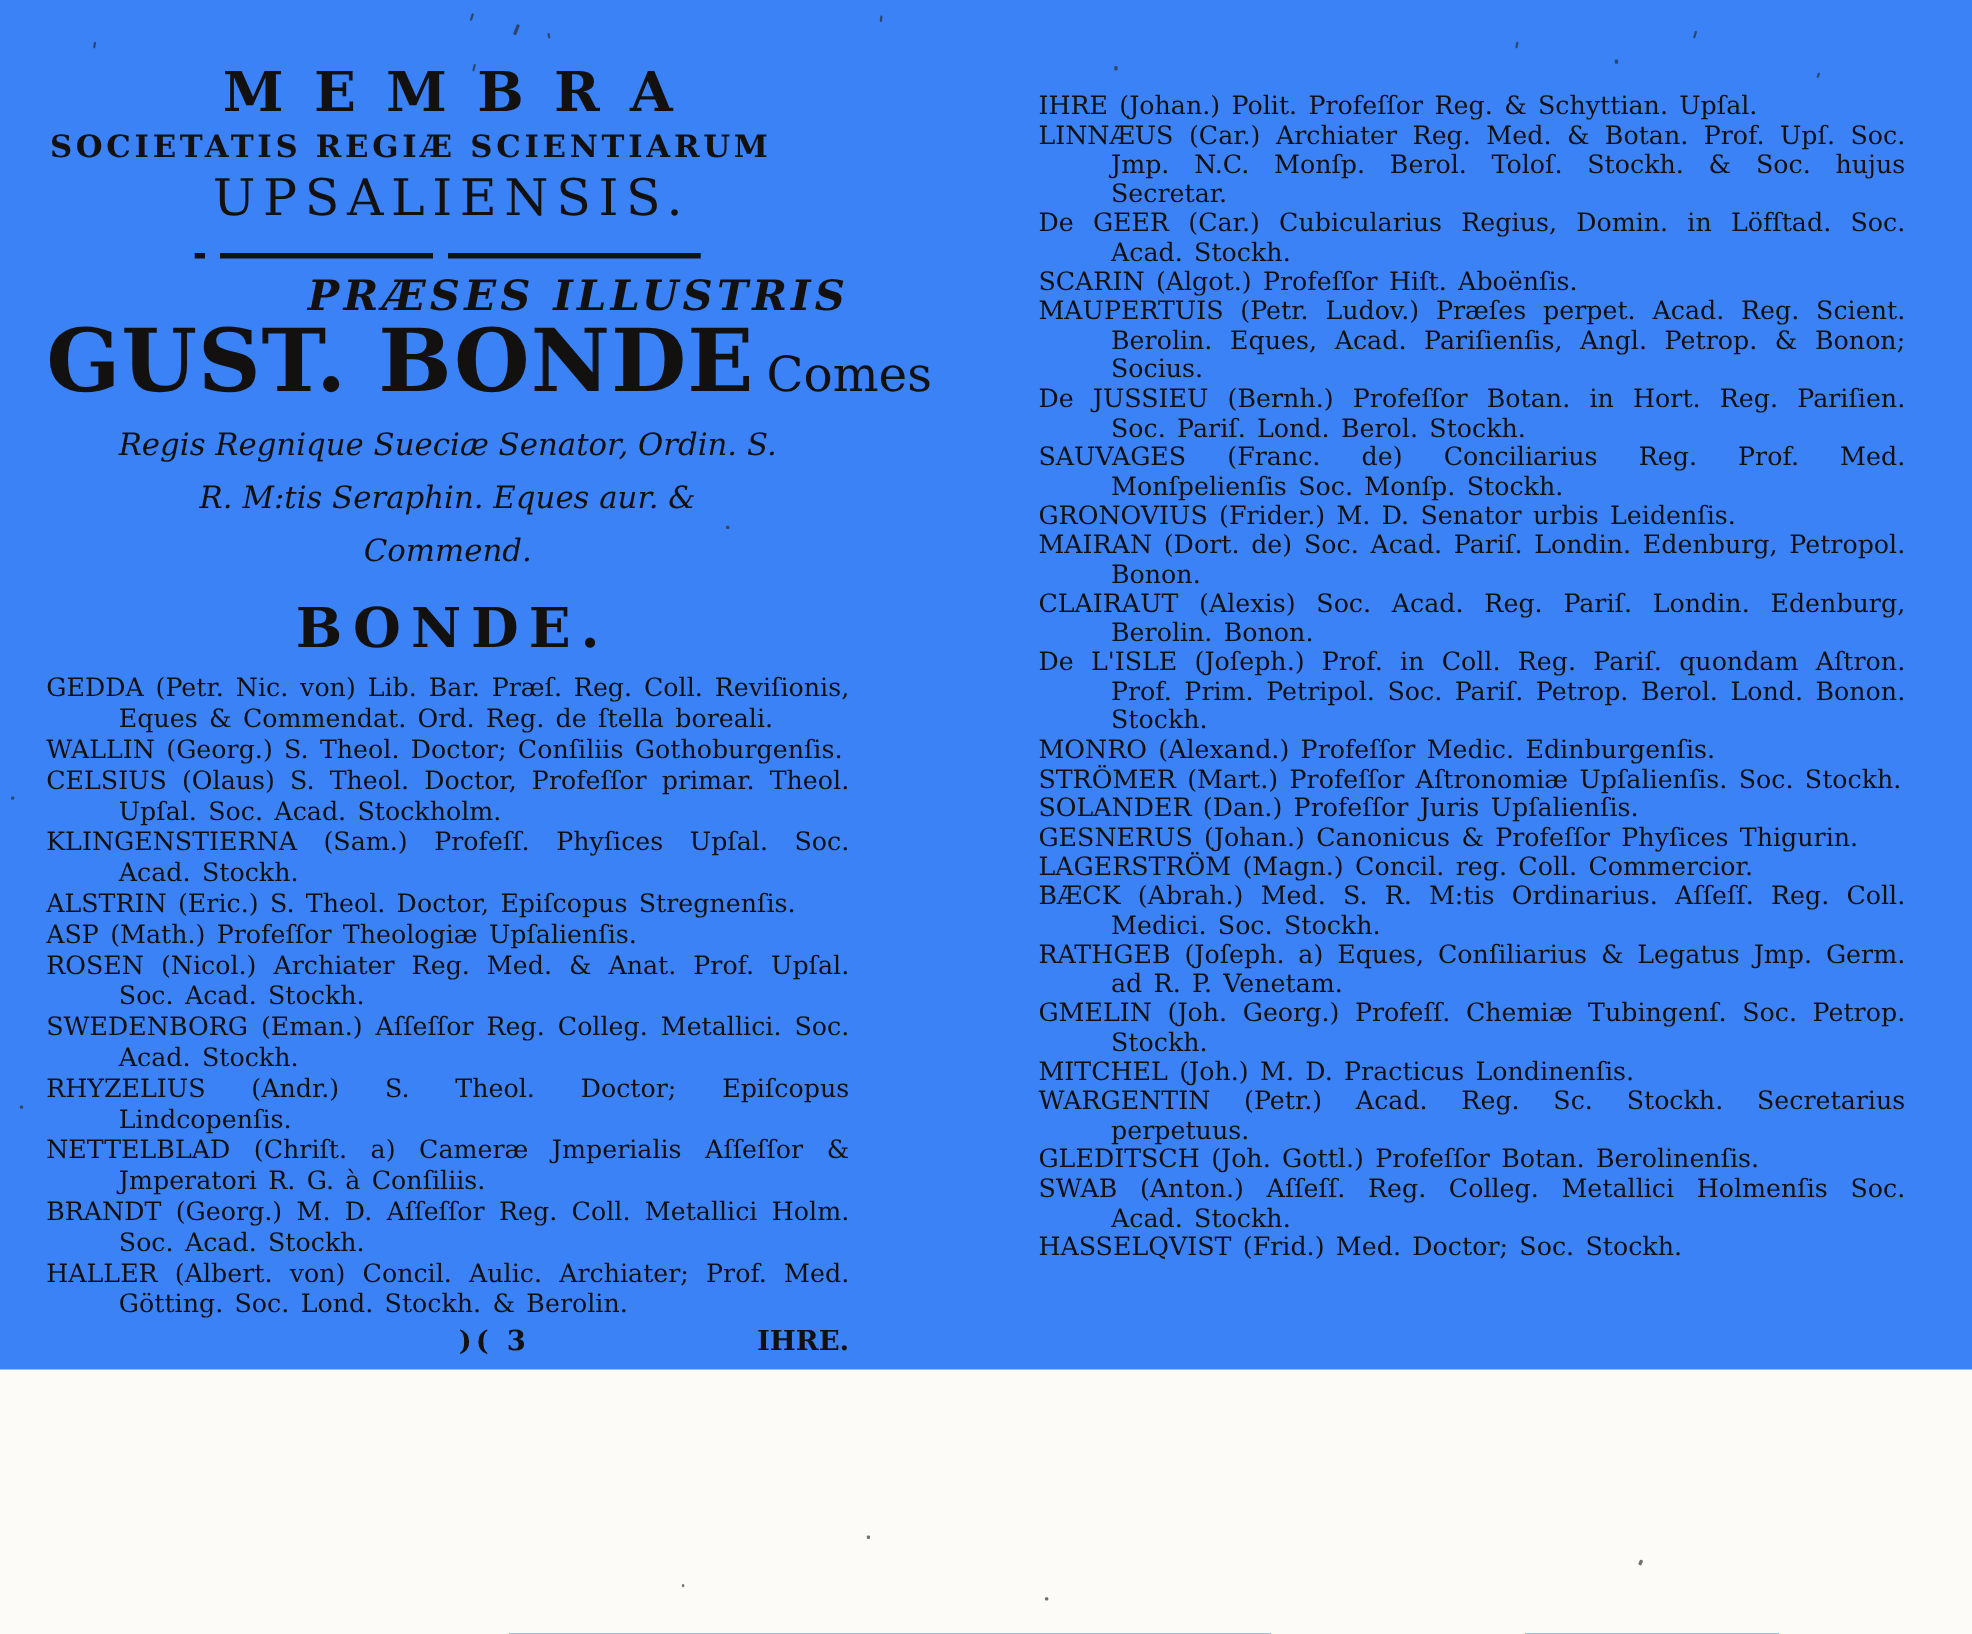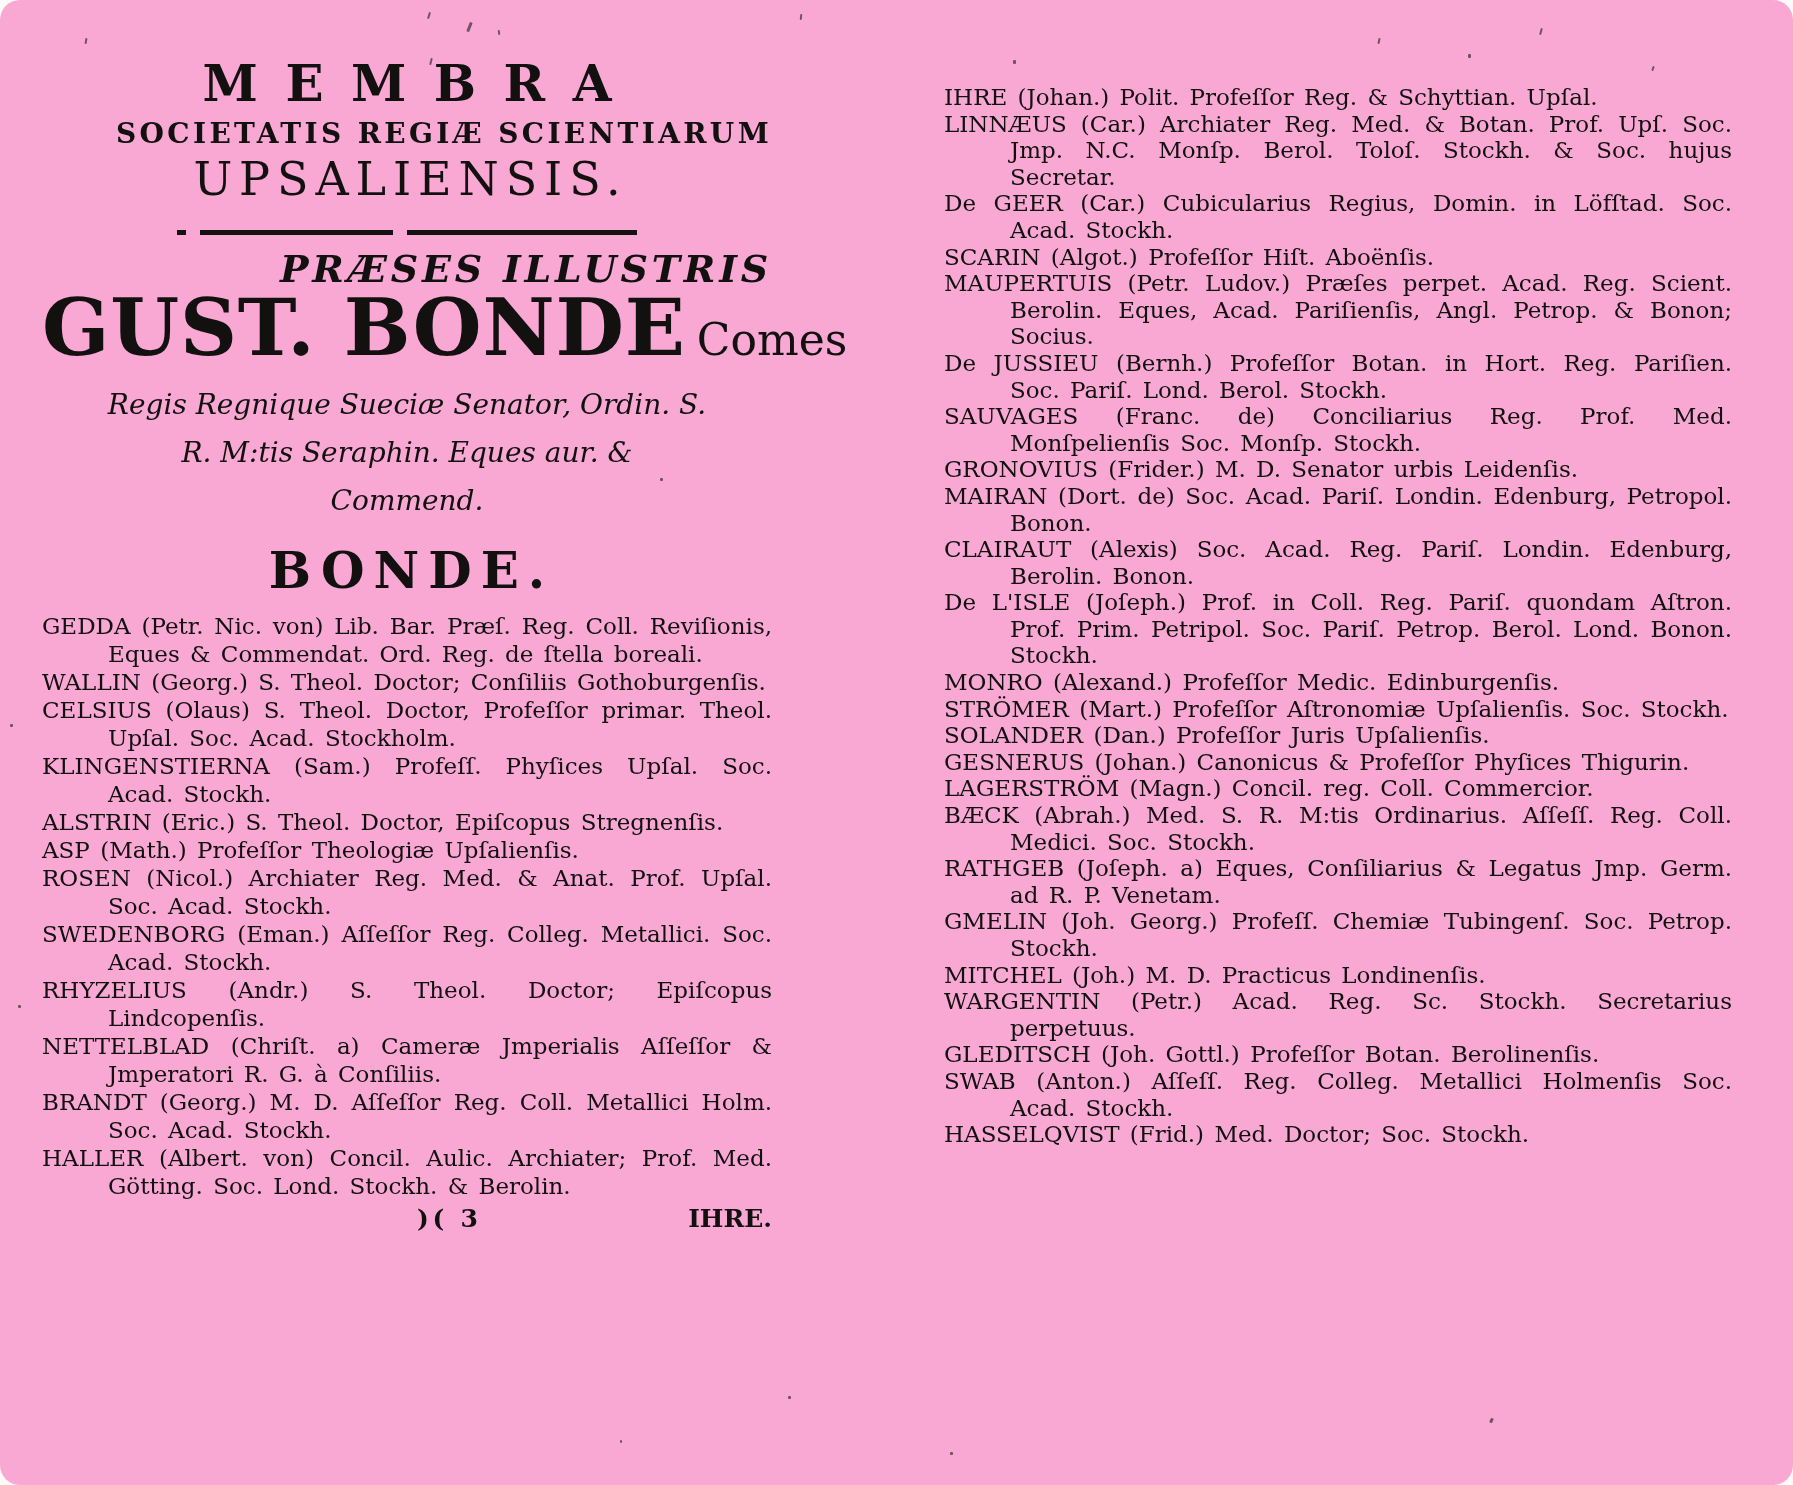--- a/index.html
+++ b/index.html
@@ -3,30 +3,30 @@
 <meta charset="utf-8">
 <style>
   html,body{margin:0;padding:0;}
   body{
     width:1793px;height:1485px;
     background:#fcfbf7;
     font-family:"DejaVu Serif", serif;
     color:#121110;
     overflow:hidden;
   }
-  .canvas{position:relative;width:1793px;height:1485px;background:#f9a8d4;border-radius:20px;}
+  .canvas{position:relative;width:1793px;height:1245px;background:#3b82f6;}
 
   
   .left-page{position:absolute;left:42px;top:58px;width:730px;}
   .t-membra{
     text-align:center;font-weight:700;font-size:50px;
     letter-spacing:.55em;padding-left:.55em;line-height:1.05;
   }
   .t-societatis{
-    text-align:right;font-weight:700;font-size:28px;
+    text-align:left;font-weight:700;font-size:28px;
     letter-spacing:.12em;padding-left:.12em;margin-top:8px;line-height:1.1;
   }
   .t-upsaliensis{
     text-align:center;font-weight:400;font-size:46px;
     letter-spacing:.15em;padding-left:.15em;margin-top:6px;line-height:1.05;
   }
   .rule{
     width:460px;height:5px;margin:26px auto 12px auto;
     background:linear-gradient(to right,
       #141210 0 2%, transparent 2% 5%,

